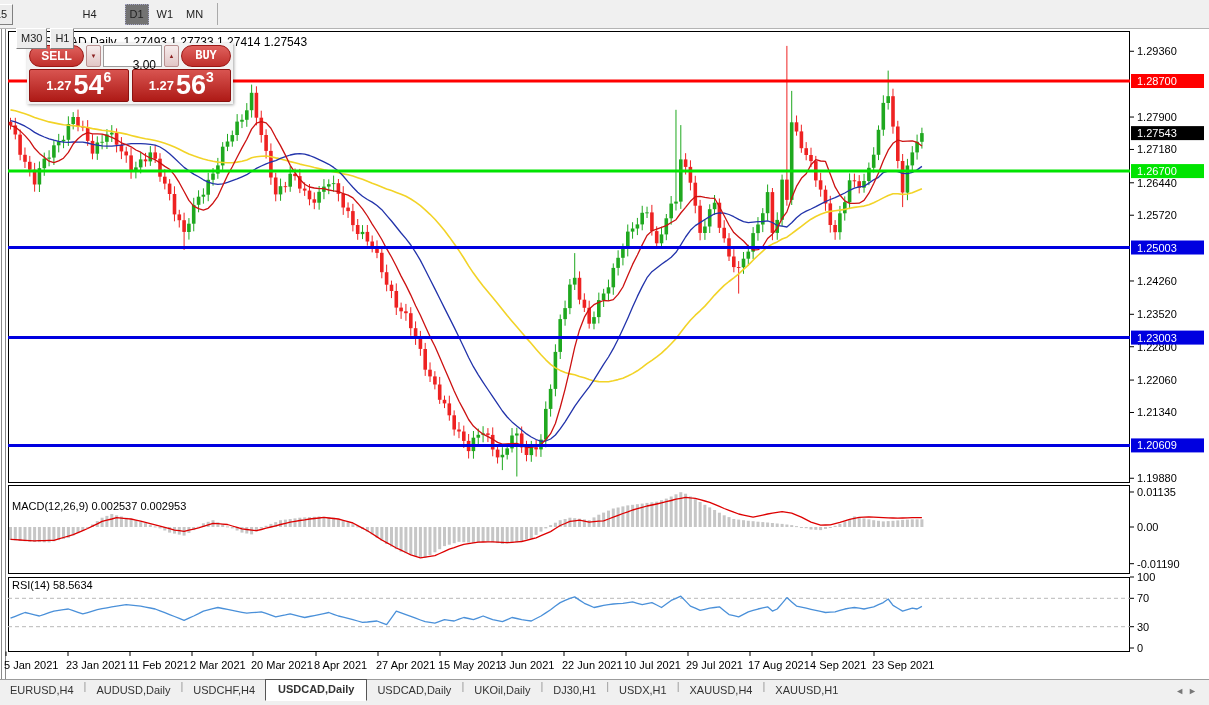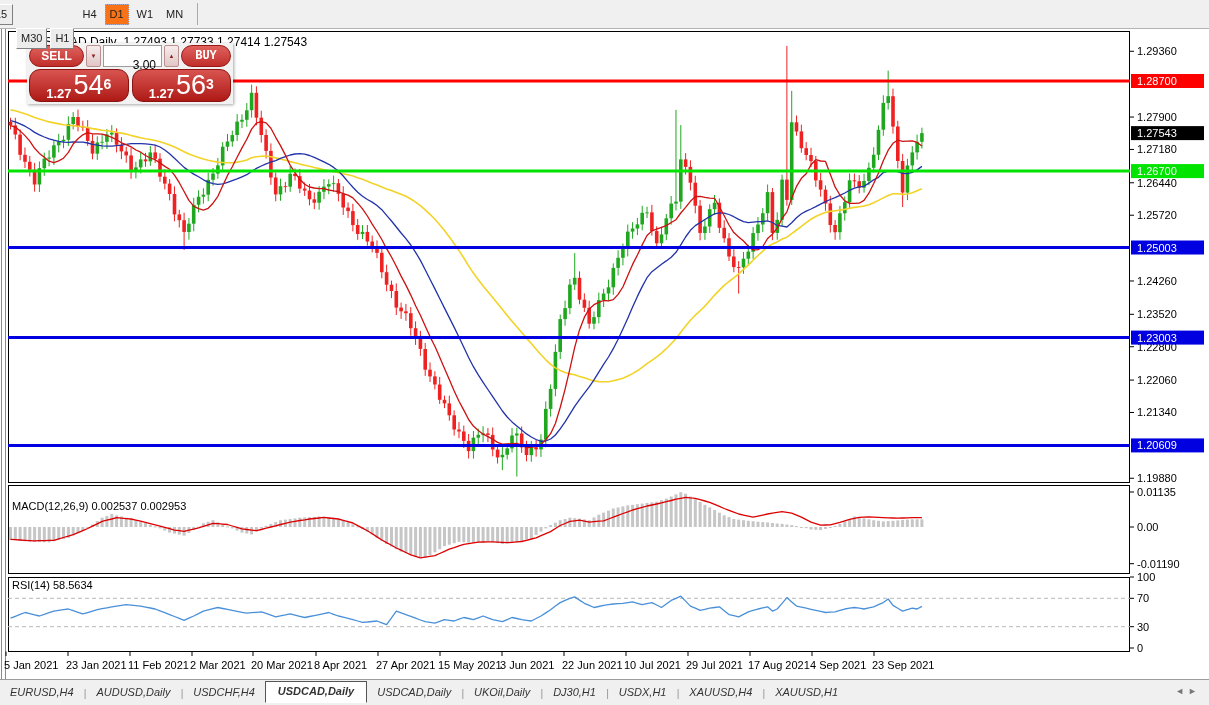--- a/index.html
+++ b/index.html
@@ -7,55 +7,55 @@
        font-family:"Liberation Sans",sans-serif;-webkit-font-smoothing:none;}
   svg{font-family:"Liberation Sans",sans-serif;}
 
   
   .toolbar{position:absolute;top:0;left:0;right:0;height:28px;background:#f0f0f0;
            border-bottom:1px solid #b4b4b4;display:flex;align-items:center;gap:3px;z-index:6;}
   .tf{height:21px;min-width:24px;padding:0 4px;font-size:11px;color:#222;display:flex;
       align-items:center;justify-content:center;background:transparent;border:1px solid transparent;box-sizing:border-box;}
   .tf.cut{margin-left:-11px;border:1px solid;border-color:#fff #808080 #808080 #fff;background:#ececec;}
   .tf.raised{border:1px solid;border-color:#fff #808080 #808080 #fff;background:#ececec;margin-top:48px;}
-  .tf.active{background:#f97316;border:1px dotted #a8a8c8;}
+  .tf.active{background:#737373;border:1px dotted #a8a8c8;margin-left:20px;}
   .tf-sep{width:1px;height:22px;background:#aaa;margin-left:6px;}
 
   
   .chart-title{position:absolute;left:21px;top:35px;z-index:3;font-size:12px;color:#000;
                display:flex;align-items:center;gap:7px;white-space:nowrap;}
   .chart-title .tri{font-size:8px;position:relative;top:-1px;}
 
   
   .trade-panel{position:absolute;left:27px;top:43px;z-index:4;width:206px;background:#f2f2f2;
                padding:2px;box-shadow:1px 1px 3px rgba(0,0,0,.35);box-sizing:border-box;}
   .tp-row1{display:flex;gap:2px;height:22px;}
   .tp-sell,.tp-buy{flex:0 0 55px;background:linear-gradient(#e0625e,#c02f2b);border:1px solid #9a1815;
       color:#fff;font-weight:700;font-size:12px;font-family:"Liberation Sans",sans-serif;
       border-radius:11px;padding:0;cursor:pointer;}
   .tp-buy{flex:0 0 50px;font-family:Liberation Mono, monospace;}
   .tp-spin{flex:0 0 15px;background:linear-gradient(#f6ecec,#e2c6c6);border:1px solid #b89090;
       color:#8b2020;font-size:6px;padding:0;border-radius:2px;cursor:pointer;}
   .tp-vol{flex:1;background:#fff;border:1px solid #9c9c9c;font-size:12px;color:#000;
       text-align:right;padding:12px 5px 0 0;box-sizing:border-box;}
   .tp-row2{display:flex;gap:3px;margin-top:2px;height:33px;}
-  .tp-price{flex:1;background:linear-gradient(#d85450,#ae1a16);border:1px solid #8a1210;border-radius:11px;
-      color:#fff;display:flex;align-items:flex-end;justify-content:center;overflow:hidden;}
+  .tp-price{flex:1;background:linear-gradient(#d85450,#ae1a16);border:1px solid #8a1210;border-radius:2px;
+      color:#fff;display:flex;align-items:center;justify-content:center;overflow:hidden;}
   .tp-big{font-size:13px;font-weight:700;margin-right:2px;}
-  .tp-pips{font-size:27px;font-weight:400;line-height:31px;}
+  .tp-pips{font-size:27px;font-weight:700;line-height:31px;}
   .tp-frac{font-size:14px;font-weight:700;position:relative;top:-9px;}
 
   
   .ind-label{position:absolute;left:12px;z-index:3;font-size:11px;color:#000;white-space:nowrap;}
   #macd-label{top:500px;}
   #rsi-label{top:579px;}
 
   
   .tabbar{position:absolute;left:0;right:0;bottom:0;height:25px;background:#f0f0f0;
-          border-top:1px solid #9c9c9c;display:flex;align-items:center;z-index:6;font-size:11px;color:#333;font-style:italic;}
+          border-top:1px solid #9c9c9c;display:flex;align-items:flex-start;z-index:6;font-size:11px;color:#333;}
   .tab{padding:4px 10px 5px 10px;cursor:pointer;white-space:nowrap;}
   .tab.active{background:#fff;border:1px solid #555;border-bottom:1px solid #fff;font-weight:700;
       padding:3px 12px 5px 12px;margin-top:-1px;}
   .tabsep{color:#999;}
   .tab-nav{position:absolute;right:8px;top:6px;color:#777;font-size:9px;letter-spacing:4px;cursor:pointer;}
 </style>
 </head>
 <body>
 
 <div class="app">

